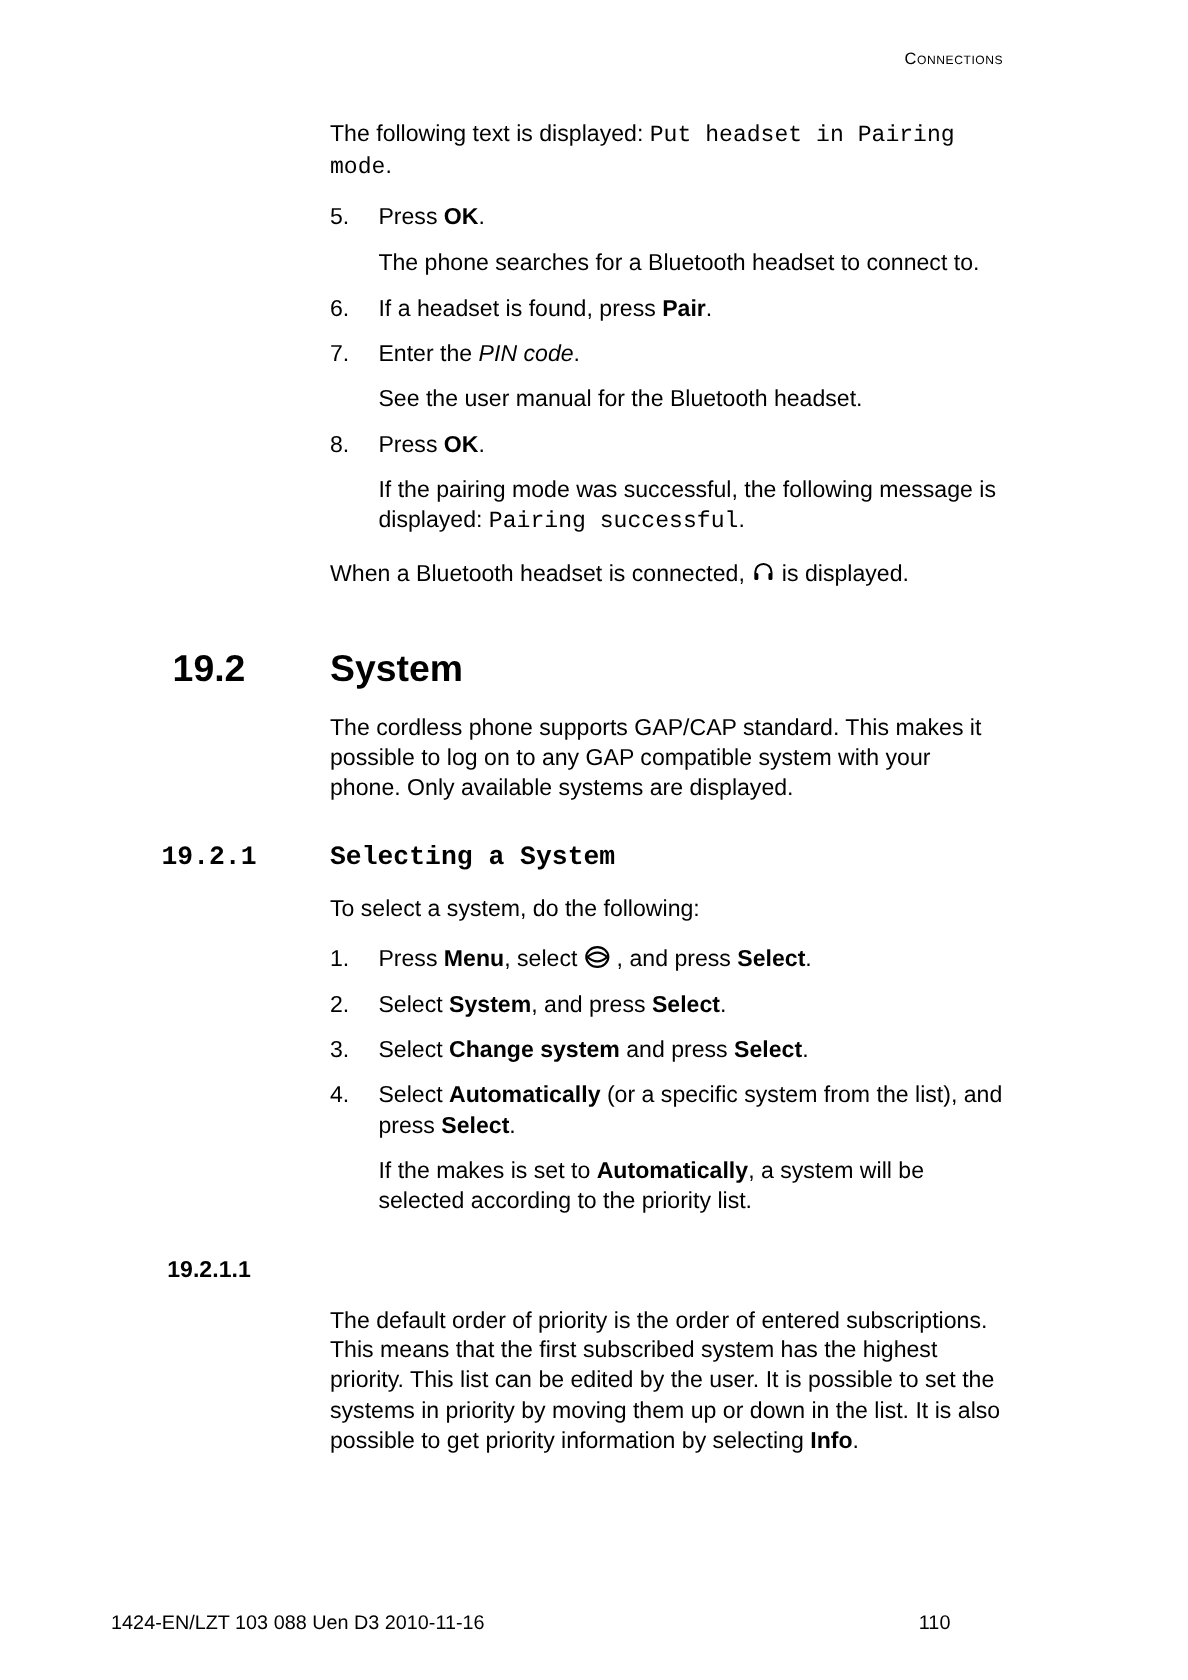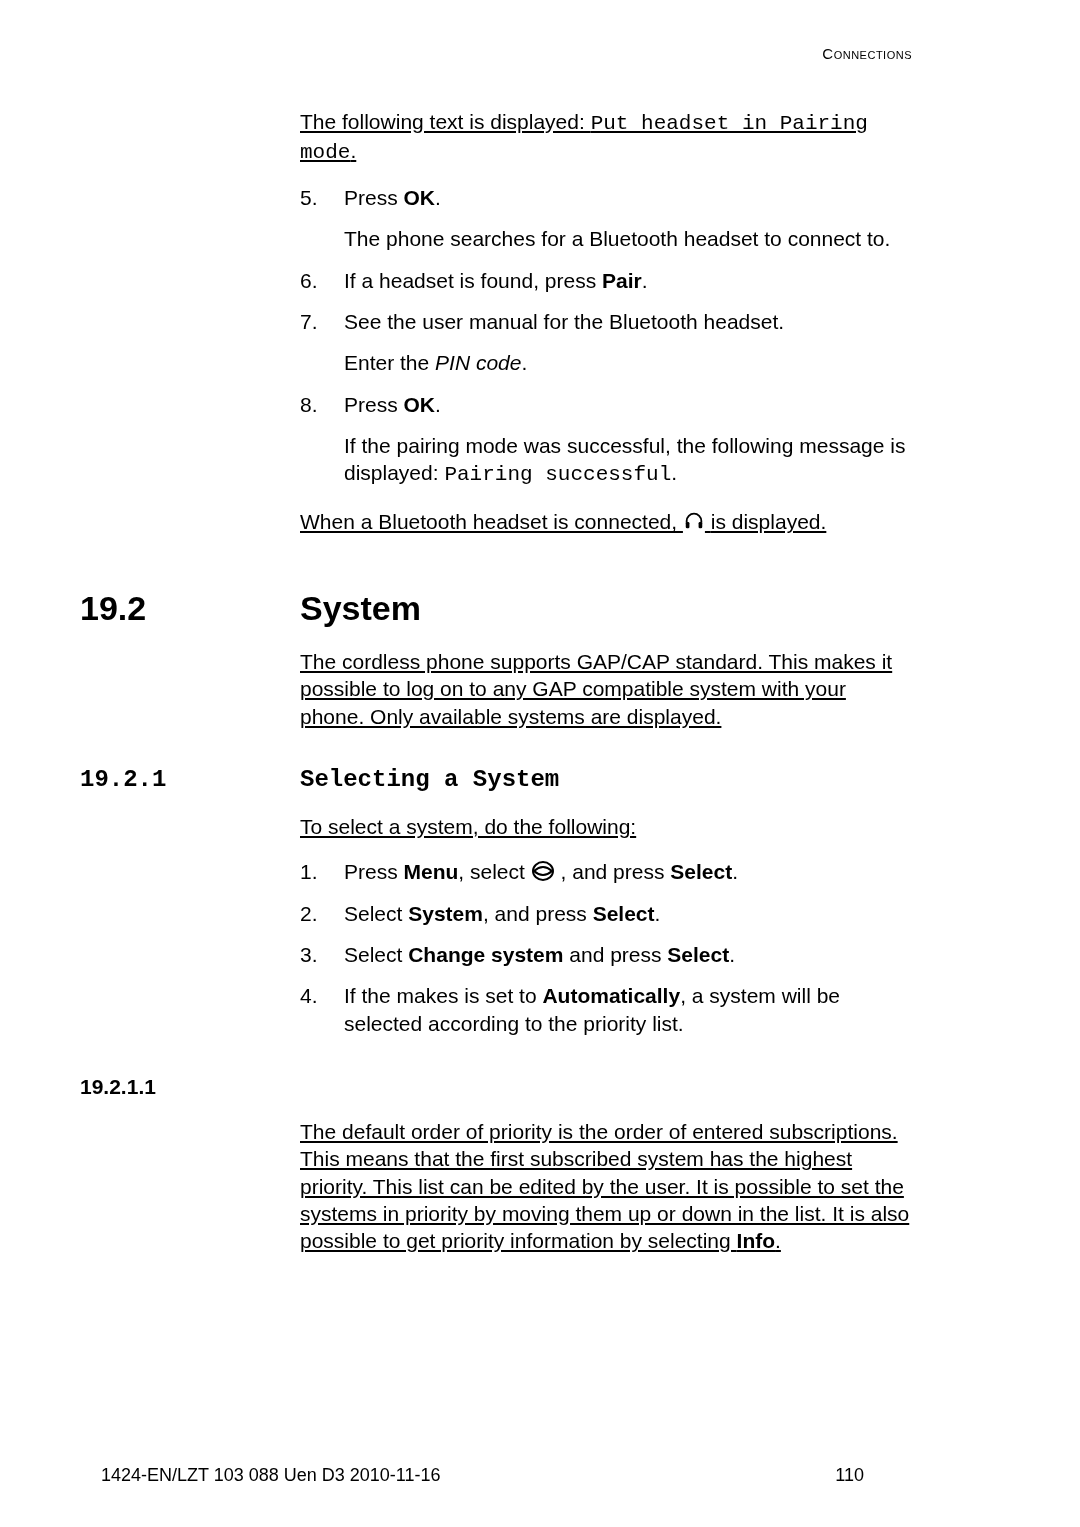--- a/index.html
+++ b/index.html
@@ -26,21 +26,20 @@
     font-size: 15px;
     letter-spacing: 0.5px;
     font-variant: small-caps;
     margin-bottom: 44px;
   }
   .body-col {
     margin-left: 220px;
   }
   .para {
     margin: 0 0 18px 0;
-    text-decoration: underline;
   }
   .ol-outer {
     list-style: none;
     padding: 0;
     margin: 0;
   }
   .ol-item {
     display: flex;
     margin: 10px 0 14px 0;
   }
@@ -61,20 +60,21 @@
   .bold { font-weight: bold; }
   .section-row {
     display: flex;
     align-items: baseline;
     margin-top: 50px;
     margin-bottom: 18px;
   }
   .section-num {
     flex: 0 0 220px;
     font-weight: bold;
+    text-align: center;
   }
   .section-title {
     flex: 1 1 auto;
     font-weight: bold;
   }
   .h2 .section-num { font-size: 34px; }
   .h2 .section-title { font-size: 34px; }
   .h3 .section-num { font-size: 24px; }
   .h3 .section-title { font-size: 24px; }
   .h4 .section-num { font-size: 21px; }
@@ -120,22 +120,22 @@
       </li>
       <li class="ol-item">
         <div class="ol-num">6.</div>
         <div class="ol-body">
           <p><span>If a headset is found, press </span><span class="bold">Pair</span><span>.</span></p>
         </div>
       </li>
       <li class="ol-item">
         <div class="ol-num">7.</div>
         <div class="ol-body">
+          <p><span>Enter the </span><span class="italic">PIN code</span><span>.</span></p>
           <p>See the user manual for the Bluetooth headset.</p>
-          <p><span>Enter the </span><span class="italic">PIN code</span><span>.</span></p>
         </div>
       </li>
       <li class="ol-item">
         <div class="ol-num">8.</div>
         <div class="ol-body">
           <p><span>Press </span><span class="bold">OK</span><span>.</span></p>
           <p><span>If the pairing mode was successful, the following message is displayed: </span><span class="mono">Pairing successful</span><span>.</span></p>
         </div>
       </li>
     </ol>
@@ -195,20 +195,23 @@
         <div class="ol-body">
           <p>
             <span>Select </span><span class="bold">Change system</span><span> and press </span><span class="bold">Select</span><span>.</span>
           </p>
         </div>
       </li>
       <li class="ol-item">
         <div class="ol-num">4.</div>
         <div class="ol-body">
           <p>
+            <span>Select </span><span class="bold">Automatically</span><span> (or a specific system from the list), and press </span><span class="bold">Select</span><span>.</span>
+          </p>
+          <p>
             <span>If the makes is set to </span><span class="bold">Automatically</span><span>, a system will be selected according to the priority list.</span>
           </p>
         </div>
       </li>
     </ol>
   </div>
 
   <div class="section-row h4" style="margin-top:36px;">
     <div class="section-num">19.2.1.1</div>
   </div>

